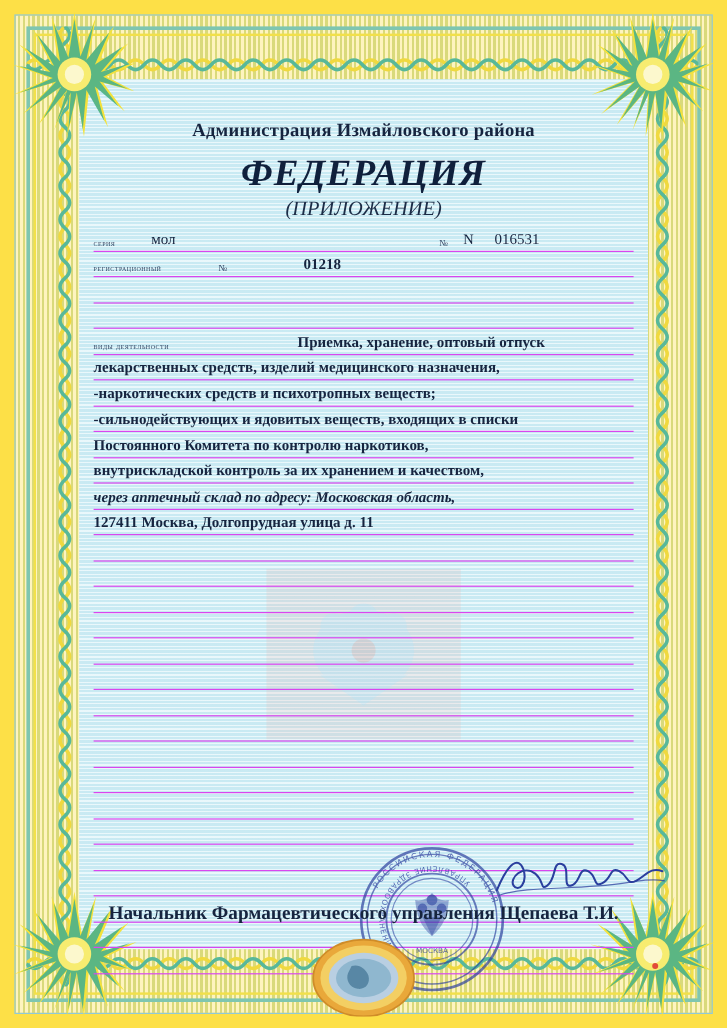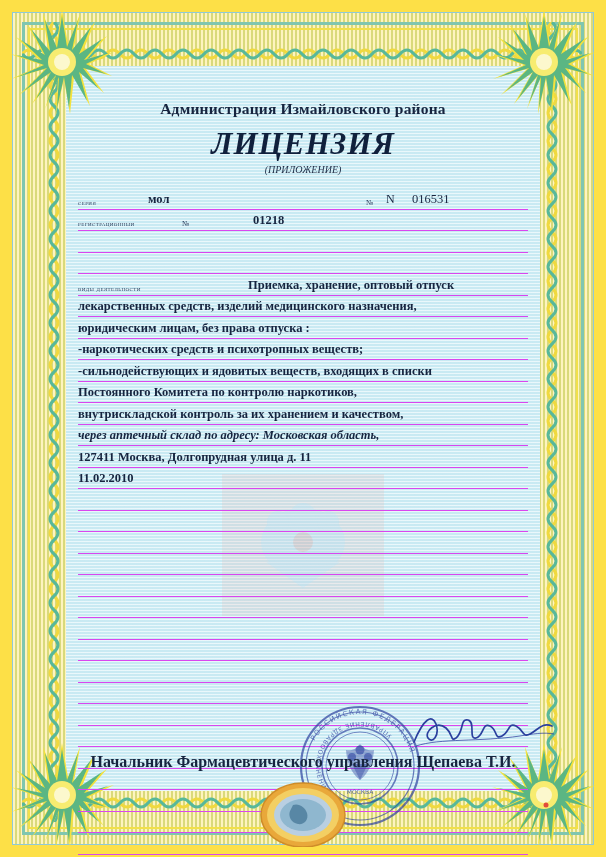--- a/index.html
+++ b/index.html
@@ -86,21 +86,21 @@
     text-align: center;
     font-size: 31px;
     font-weight: bold;
     font-style: italic;
     color: #10203c;
     margin-top: 8px;
     letter-spacing: 1px;
   }
   .doc-sub {
     text-align: center;
-    font-size: 10px;
+    font-size: 17px;
     font-style: italic;
     color: #1c2c46;
     margin-top: 2px;
   }
 
   .lines {
     position: absolute;
     left: 0; right: 0;
     top: 110px;
   }
@@ -234,42 +234,42 @@
       <path d="M0,-46 L5,-15 L16,-42 L10,-12 L29,-35 L17,-8 L40,-23 L22,-2 L46,-9 L24,2 L44,12 L21,6 L37,27 L17,10 L25,39 L10,13 L7,46 L2,15 L-5,46 L-3,15 L-15,41 L-6,13 L-26,37 L-11,10 L-38,29 L-15,6 L-45,15 L-18,3 L-46,-7 L-20,-2 L-41,-22 L-17,-7 L-31,-33 L-12,-11 L-17,-42 L-5,-14 Z" fill="#3fae8f" opacity="0.85"></path>
       <circle r="14" fill="#f7ec70"></circle>
       <circle r="8" fill="#ffffff" opacity="0.65"></circle>
       <circle cx="2" cy="10" r="2.5" fill="#e24b3a"></circle>
     </g>
   </svg>
 
   <div class="content">
 
     <div class="org-title">Администрация Измайловского района</div>
-    <div class="doc-title">ЛИЦЕНЗИЯ</div>
+    <div class="doc-title">ФЕДЕРАЦИЯ</div>
     <div class="doc-sub">(ПРИЛОЖЕНИЕ)</div>
 
     <svg class="watermark" viewBox="0 0 170 150">
       <rect x="4" y="4" width="162" height="142" fill="#e8b3ab" opacity="0.55"></rect>
       <g fill="#b9cfe0" opacity="0.9">
         <ellipse cx="85" cy="72" rx="42" ry="34"></ellipse>
         <circle cx="85" cy="46" r="13"></circle>
         <circle cx="60" cy="52" r="11"></circle>
         <circle cx="110" cy="52" r="11"></circle>
         <path d="M48 92 L85 118 L122 92 Z"></path>
       </g>
       <g fill="#d98a80" opacity="0.7">
         <circle cx="85" cy="72" r="10"></circle>
       </g>
     </svg>
 
     <div class="lines">
 
       <div class="rule">
         <span class="lbl" style="left:0;">серия</span>
-        <span class="val" style="left:70px;font-weight:bold;">мол</span>
+        <span class="val" style="left:48px;">мол</span>
         <span class="lbl" style="left:288px;">№</span>
         <span class="val" style="left:308px; font-size:12px;">N</span>
         <span class="val" style="left:334px;">016531</span>
       </div>
 
       <div class="rule">
         <span class="lbl" style="left:0;">регистрационный</span>
         <span class="lbl" style="left:104px;">№</span>
         <span class="val val-b" style="left:130px;margin-left:45px;">01218</span>
       </div>
@@ -278,42 +278,36 @@
       <div class="rule"></div>
 
       <div class="rule">
         <span class="lbl" style="left:0;">виды деятельности</span>
         <span class="val val-b" style="left:170px;">Приемка, хранение, оптовый отпуск</span>
       </div>
       <div class="rule">
         <span class="val val-b" style="left:0; right:0; width:100%; white-space:normal; text-align:justify;">лекарственных средств, изделий медицинского назначения,</span>
       </div>
       <div class="rule">
-        <span class="val val-b" style="left:0;">юридическим лицам, без права отпуска :</span>
-      </div>
-      <div class="rule">
         <span class="val val-b" style="left:0;margin-top:28px;">-наркотических средств и психотропных веществ;</span>
       </div>
       <div class="rule">
         <span class="val val-b" style="left:0;">-сильнодействующих и ядовитых веществ, входящих в списки</span>
       </div>
       <div class="rule">
         <span class="val val-b" style="left:0;">Постоянного Комитета по контролю наркотиков,</span>
       </div>
       <div class="rule">
         <span class="val val-b" style="left:0;margin-top:12px;">внутрискладской контроль за их хранением и качеством,</span>
       </div>
       <div class="rule">
         <span class="val val-b italicline" style="left:0;text-align:center;">через аптечный склад по адресу: Московская область,</span>
       </div>
       <div class="rule">
         <span class="val val-b" style="left:0;margin-top:20px;">127411 Москва, Долгопрудная улица д. 11</span>
-      </div>
-      <div class="rule">
-        <span class="val val-b" style="left:0;">11.02.2010</span>
       </div>
 
       <div class="rule"></div>
       <div class="rule"></div>
       <div class="rule"></div>
       <div class="rule"></div>
       <div class="rule"></div>
       <div class="rule"></div>
       <div class="rule"></div>
       <div class="rule"></div>

